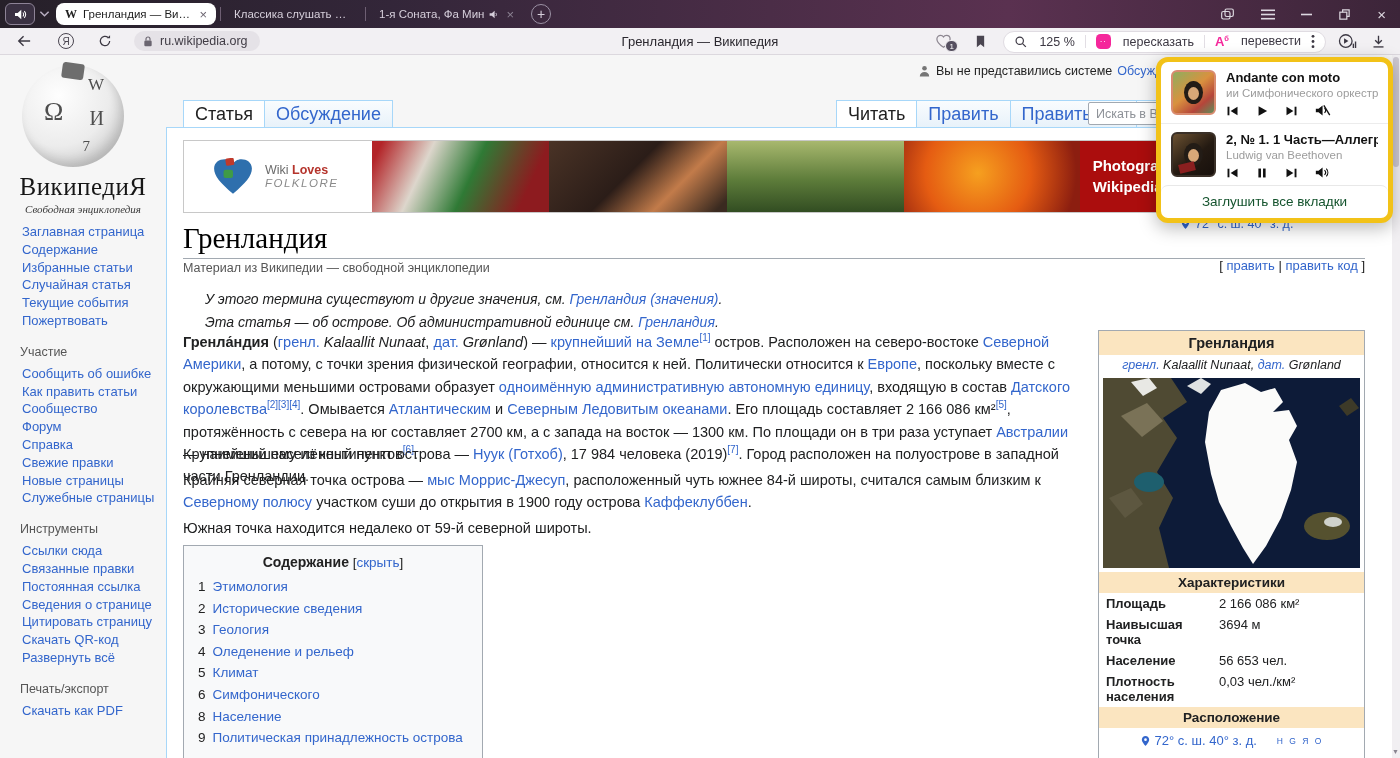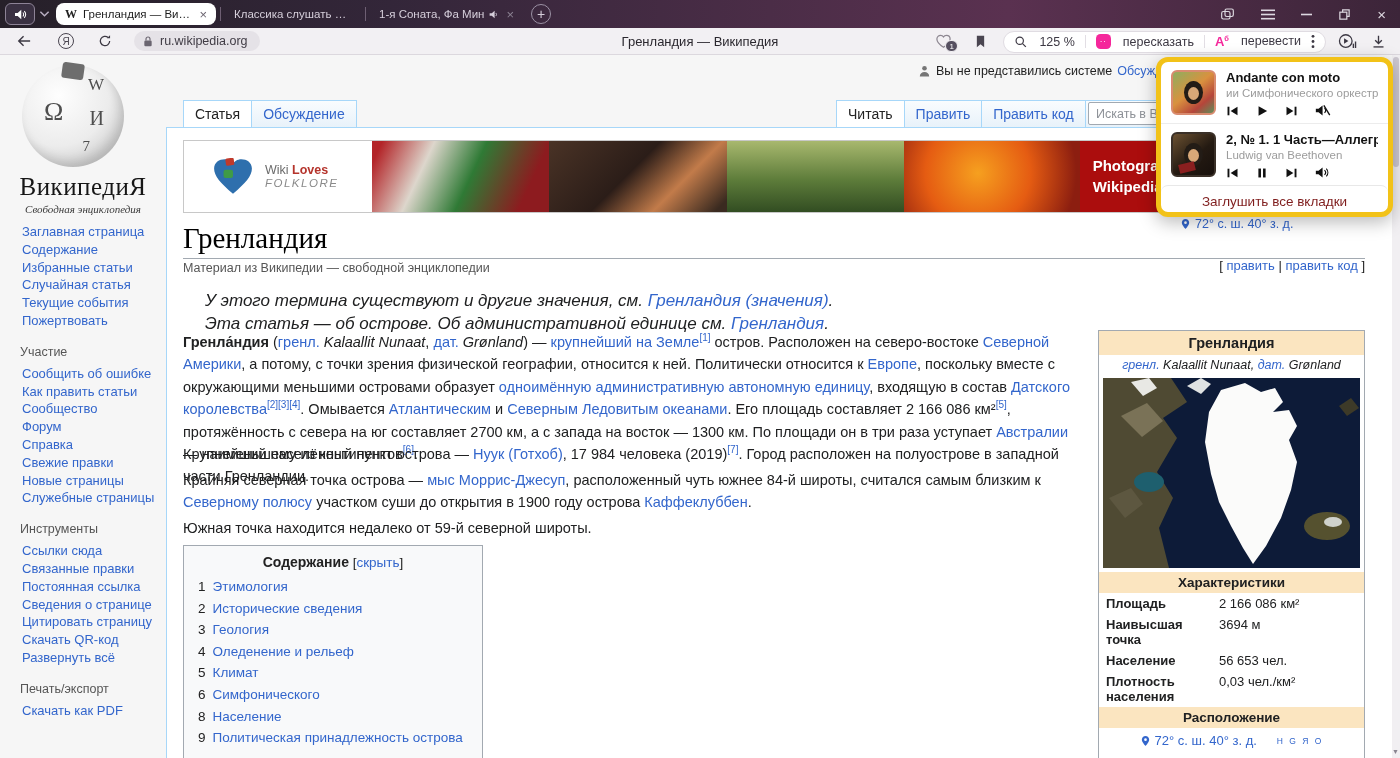--- a/index.html
+++ b/index.html
@@ -78,21 +78,21 @@
     font-family:"Liberation Serif",serif; font-style:italic; font-size:11px; color:#3a3a3a; }
   .sidenav { position:absolute; left:22px; top:168px; width:140px; font-size:13px; }
   .sidenav a { display:block; color:#3366cc; line-height:17.8px; text-decoration:none; }
   .snav-head { color:#565656; font-size:12.5px; margin:15px 0 6px -2px; }
 
   
   .personal { position:absolute; left:918px; top:9px; display:flex; align-items:center; gap:5px; font-size:12.5px; color:#222; }
   .personal .talk { color:#3366cc; }
   .pagetabs-left { position:absolute; left:183px; top:45px; display:flex; }
   .pagetabs-right { position:absolute; left:836px; top:45px; display:flex; }
-  .wtab { padding:0 11px; height:27px; line-height:27px; font-size:14px;
+  .wtab { padding:0 11px; height:27px; line-height:27px; font-size:18px;
     background:linear-gradient(#f9fcfe,#e8f2fa); border:1px solid #a7d7f9; border-bottom:none;
     color:#3366cc; margin-right:-1px; white-space:nowrap; }
   .wtab.active { background:#fff; color:#222; }
   .wsearch { position:absolute; left:1088px; top:47px; width:166px; height:23px; border:1px solid #a2a9b1;
     border-radius:2px; font-size:12.5px; padding:0 7px; color:#222; background:#fff; }
   .wsearch::placeholder { color:#8d9197; }
 
   
   .banner { position:absolute; left:183px; top:85px; width:1182px; height:73px; border:1px solid #c8c8c8;
     display:flex; overflow:hidden; background:#fff; }
@@ -110,21 +110,21 @@
   .bn-cta { width:285px; background:#ab0d0d; color:#fff; font-weight:bold; font-size:15px;
     display:flex; flex-direction:column; justify-content:center; padding-left:13px; line-height:1.35; }
 
   
   .coords-top { position:absolute; left:1180px; top:162px; font-size:12.5px; color:#3366cc;
     display:flex; align-items:center; gap:4px; white-space:nowrap; }
   .a-title { position:absolute; left:183px; top:167px; width:1182px; font-family:"Liberation Serif",serif;
     font-size:29px; color:#000; border-bottom:1px solid #a2a9b1; padding-bottom:3px; font-weight:normal; }
   .a-sub { position:absolute; left:183px; top:206px; font-size:12.5px; color:#555; }
   .a-edit { position:absolute; left:183px; top:203px; width:1182px; text-align:right; font-size:13px; color:#222; }
-  .hatnote { position:absolute; left:205px; width:860px; font-style:italic; font-size:17px; color:#202122; }
+  .hatnote { position:absolute; left:205px; width:860px; font-style:italic; font-size:14px; color:#202122; }
   .hn1 { top:236px; } .hn2 { top:259px; }
   .para { position:absolute; left:183px; width:894px; font-size:14.5px; line-height:22.4px; color:#202122; }
   .p1 { top:276px; } .p2 { top:388px; } .p3 { top:414px; } .p4 { top:462px; }
   .sg-t {} .sg-b { font-weight:bold; } .sg-i { font-style:italic; }
   .sg-link { color:#3366cc; } .sg-ilink { color:#3366cc; font-style:italic; }
   .sg-sup { vertical-align:super; font-size:10px; color:#3366cc; line-height:0; }
 
   
   .toc { position:absolute; left:183px; top:490px; width:300px; border:1px solid #a2a9b1; background:#f8f9fa;
     padding:8px 14px 10px; font-size:13.5px; }
@@ -161,21 +161,21 @@
   .art { width:45px; height:45px; border-radius:6px; flex:none; }
   .art1 { background:linear-gradient(140deg,#8fae5f,#d9913f 45%,#b5453a 75%,#5e8f5a); border:2px solid #d98b6f; position:relative; }
   .art2 { background:linear-gradient(140deg,#6b5131,#241a12 55%,#17100c); border:2px solid #3a3028; position:relative; }
   .art .head { position:absolute; left:11px; top:9px; width:19px; height:23px; border-radius:50%; background:#231c16; }
   .art .face { position:absolute; left:15px; top:15px; width:11px; height:13px; border-radius:50%; background:#d8a878; }
   .art2 .scarf { position:absolute; left:6px; bottom:3px; width:16px; height:9px; background:#8a1f1f; transform:rotate(-14deg); }
   .trk-info { min-width:0; flex:1; }
   .trk-title { font-size:13px; font-weight:bold; color:#111; white-space:nowrap; overflow:hidden; }
   .trk-sub { font-size:11.5px; color:#9c9c9c; margin-top:2px; white-space:nowrap; overflow:hidden; }
   .trk-ctrls { display:flex; gap:17px; margin-top:5px; align-items:center; }
-  .pp-footer { border-top:1px solid #e8e8e8; text-align:center; font-size:13.5px; color:#7f1d1d; padding:8px 0 3px;border-radius:7px; }
+  .pp-footer { border-top:1px solid #e8e8e8; text-align:center; font-size:13.5px; color:#14532d; padding:8px 0 9px;border-radius:7px; }
 
   svg { display:block; }
 </style>
 </head>
 <body>
 
 <div class="screen">
 
   <div class="tabbar">
     <div class="sound-btn">

